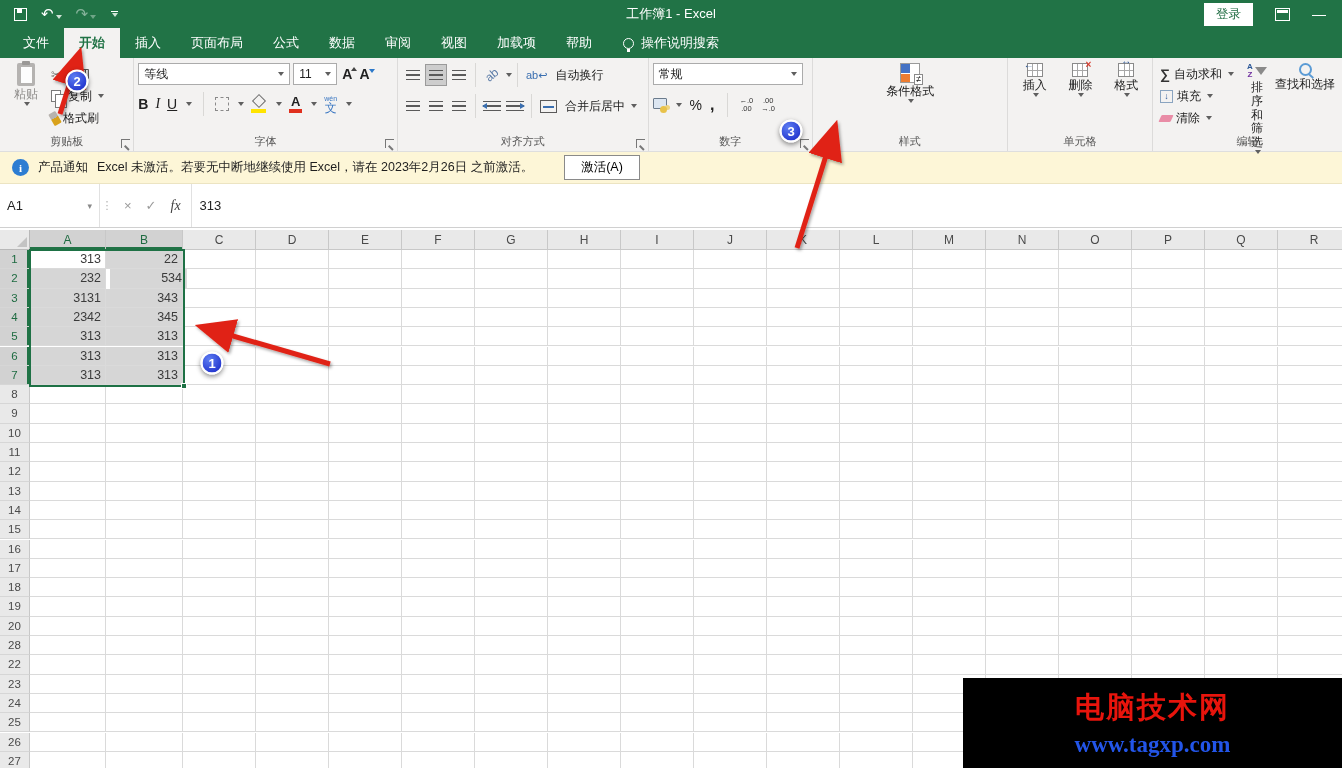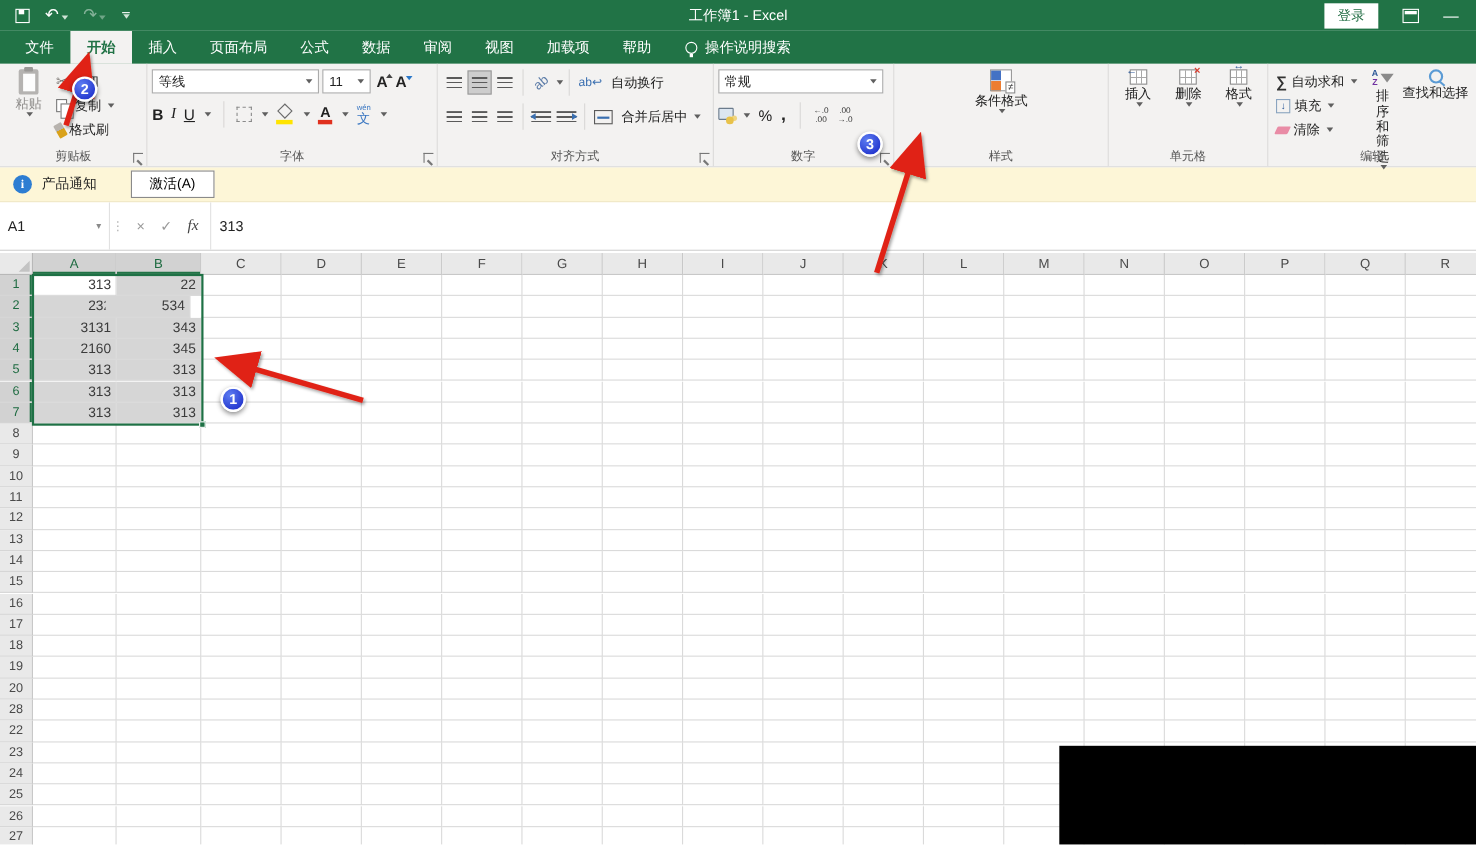--- a/index.html
+++ b/index.html
@@ -428,20 +428,21 @@
         <span class="find-ico"></span>
         <span class="blabel" style="white-space:nowrap">查找和选择</span>
       </div>
       <span class="glabel">编辑</span>
     </div>
   </div>
 
   <div class="notif">
     <span class="info-ico">i</span>
     <span class="ntitle">产品通知</span>
+    <span>Excel 未激活。若要无中断地继续使用 Excel，请在 2023年2月26日 之前激活。</span>
     <button class="activate">激活(A)</button>
   </div>
 
   <div class="fbar">
     <div class="namebox">
         <span>A1</span>
         <span class="nb-caret">▾</span>
       </div>
     <div class="fdots">⋮</div>
     <div class="fbtns">
@@ -486,21 +487,21 @@
       <div class="cell" style="left:767px;top:20px;width:73px"></div>
       <div class="cell" style="left:840px;top:20px;width:73px"></div>
       <div class="cell" style="left:913px;top:20px;width:73px"></div>
       <div class="cell" style="left:986px;top:20px;width:73px"></div>
       <div class="cell" style="left:1059px;top:20px;width:73px"></div>
       <div class="cell" style="left:1132px;top:20px;width:73px"></div>
       <div class="cell" style="left:1205px;top:20px;width:73px"></div>
       <div class="cell" style="left:1278px;top:20px;width:73px"></div>
       <div class="rh sel" style="top:39.3px">2</div>
       <div class="cell selcell" style="left:30px;top:39.3px;width:76px">232</div>
-      <div class="cell selcell" style="left:96px;top:39.3px;width:77px">534</div>
+      <div class="cell selcell" style="left:110px;top:39.3px;width:77px">534</div>
       <div class="cell" style="left:183px;top:39.3px;width:73px"></div>
       <div class="cell" style="left:256px;top:39.3px;width:73px"></div>
       <div class="cell" style="left:329px;top:39.3px;width:73px"></div>
       <div class="cell" style="left:402px;top:39.3px;width:73px"></div>
       <div class="cell" style="left:475px;top:39.3px;width:73px"></div>
       <div class="cell" style="left:548px;top:39.3px;width:73px"></div>
       <div class="cell" style="left:621px;top:39.3px;width:73px"></div>
       <div class="cell" style="left:694px;top:39.3px;width:73px"></div>
       <div class="cell" style="left:767px;top:39.3px;width:73px"></div>
       <div class="cell" style="left:840px;top:39.3px;width:73px"></div>
@@ -523,21 +524,21 @@
       <div class="cell" style="left:694px;top:58.6px;width:73px"></div>
       <div class="cell" style="left:767px;top:58.6px;width:73px"></div>
       <div class="cell" style="left:840px;top:58.6px;width:73px"></div>
       <div class="cell" style="left:913px;top:58.6px;width:73px"></div>
       <div class="cell" style="left:986px;top:58.6px;width:73px"></div>
       <div class="cell" style="left:1059px;top:58.6px;width:73px"></div>
       <div class="cell" style="left:1132px;top:58.6px;width:73px"></div>
       <div class="cell" style="left:1205px;top:58.6px;width:73px"></div>
       <div class="cell" style="left:1278px;top:58.6px;width:73px"></div>
       <div class="rh sel" style="top:77.9px">4</div>
-      <div class="cell selcell" style="left:30px;top:77.9px;width:76px">2160</div>
+      <div class="cell selcell" style="left:30px;top:77.9px;width:76px">2342</div>
       <div class="cell selcell" style="left:106px;top:77.9px;width:77px">345</div>
       <div class="cell" style="left:183px;top:77.9px;width:73px"></div>
       <div class="cell" style="left:256px;top:77.9px;width:73px"></div>
       <div class="cell" style="left:329px;top:77.9px;width:73px"></div>
       <div class="cell" style="left:402px;top:77.9px;width:73px"></div>
       <div class="cell" style="left:475px;top:77.9px;width:73px"></div>
       <div class="cell" style="left:548px;top:77.9px;width:73px"></div>
       <div class="cell" style="left:621px;top:77.9px;width:73px"></div>
       <div class="cell" style="left:694px;top:77.9px;width:73px"></div>
       <div class="cell" style="left:767px;top:77.9px;width:73px"></div>
@@ -984,20 +985,24 @@
       <div class="cell" style="left:1059px;top:521.8px;width:73px"></div>
       <div class="cell" style="left:1132px;top:521.8px;width:73px"></div>
       <div class="cell" style="left:1205px;top:521.8px;width:73px"></div>
       <div class="cell" style="left:1278px;top:521.8px;width:73px"></div>
       <div class="selbox">
         <span class="fillhandle"></span>
       </div>
     </div>
 
   <div class="watermark">
+    <div class="wm-right">
+      <span class="wm-name">电脑技术网</span>
+      <span class="wm-url">www.tagxp.com</span>
+    </div>
   </div>
 
   <svg class="arrows-svg" id="arrows">
     <defs>
       <marker id="ah" markerWidth="8" markerHeight="7" refX="6.5" refY="3.5" orient="auto">
         <path id="ahp" d="M0,0 L8,3.5 L0,7 Z" fill="#e02416"></path>
       </marker>
       <filter id="ashadow" x="-30%" y="-30%" width="160%" height="160%">
         <feDropShadow dx="1.5" dy="2" stdDeviation="1.5" flood-color="#000" flood-opacity="0.35"></feDropShadow>
       </filter>

